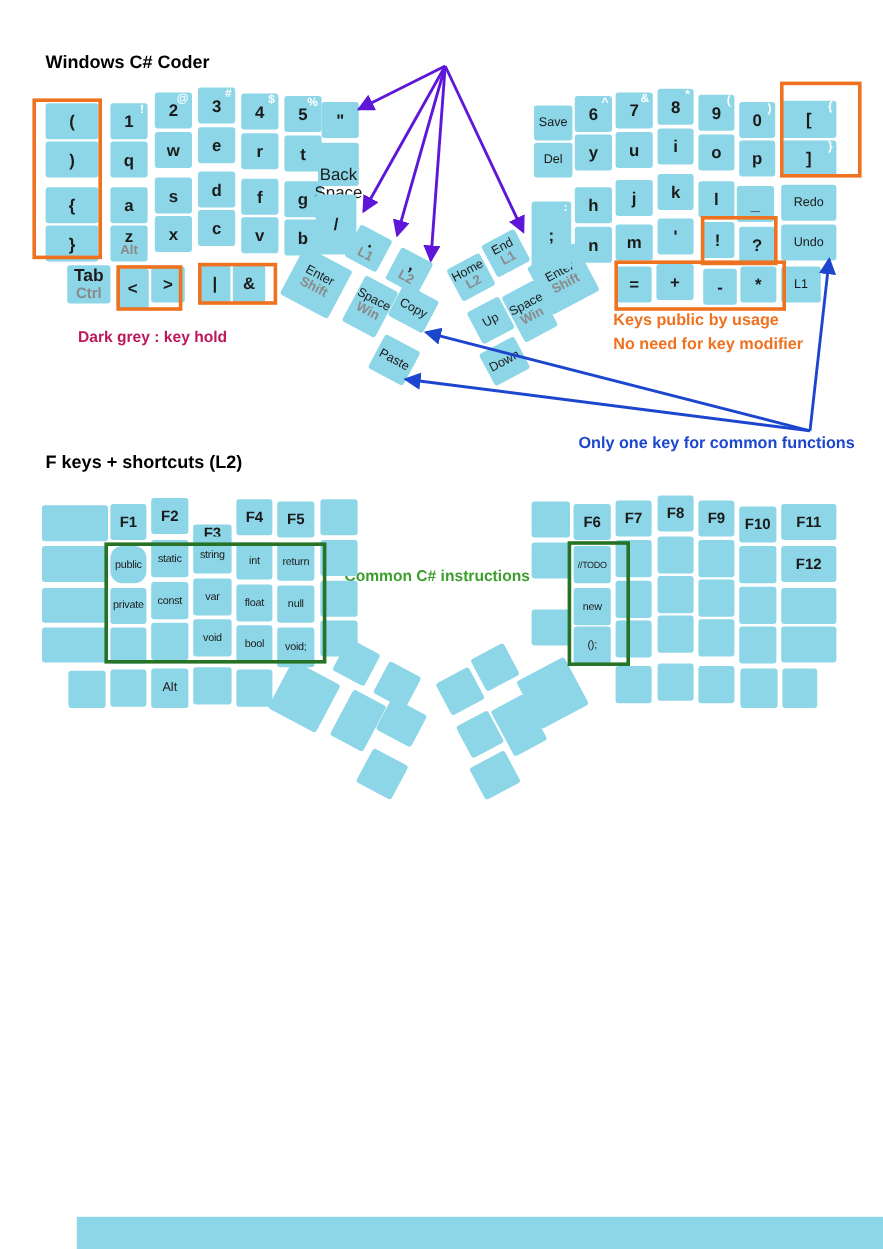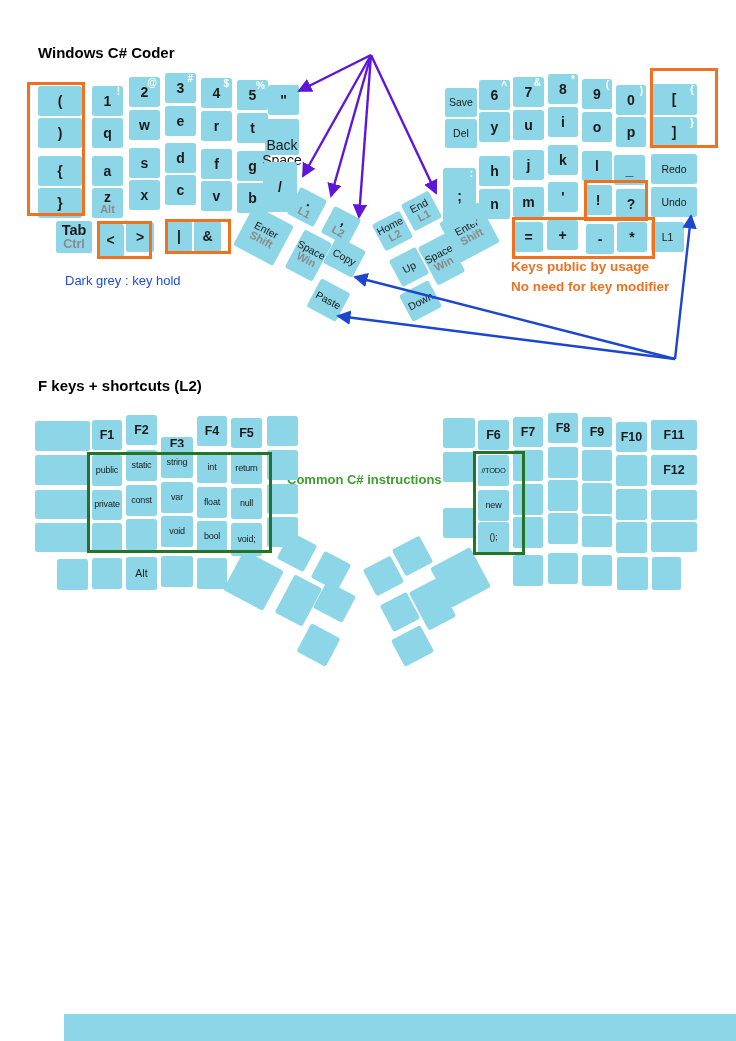--- a/index.html
+++ b/index.html
@@ -24,38 +24,39 @@
   .todo .lab { font-size:7.5px; letter-spacing:-0.3px; }
 
   .rect { position:absolute; border:3px solid #ee7220; box-sizing:border-box; background:transparent; }
 
   #arrows { position:absolute; left:0; top:0; pointer-events:none; }
 
   .t { position:absolute; white-space:nowrap; }
   .title    { left:38px;  top:44px;  font-size:15px; font-weight:700; color:#000; }
   .easy     { left:232px; top:33px;  width:292px; text-align:center; font-size:13.5px;
               font-weight:600; color:#5e17d8; }
-  .darkgrey { left:36px;  top:273px; font-size:13px; font-weight:400; color:#1d4ed8;padding-left:29px; }
+  .darkgrey { left:36px;  top:273px; font-size:13px; font-weight:700; color:#be185d;padding-left:29px; }
   .grouped1 { left:511px; top:259px; font-size:13.5px; font-weight:600; color:#ee7220; }
   .grouped2 { left:511px; top:279px; font-size:13.5px; font-weight:600; color:#ee7220; }
   .onekey   { left:482px; top:361px; font-size:13.5px; font-weight:600; color:#1d46cf; }
   .fntitle  { left:38px;  top:377px; font-size:15px; font-weight:700; color:#000; }
   .commoncs { left:287px; top:472px; font-size:13px; font-weight:600; color:#3c9e2d; }
 
   .footerbar { position:absolute; left:64px; top:1014px; width:672px; height:27px;
                background:#8dd6e7; }
 </style>
 </head>
 <body>
 
 <div id="canvas">
   <div class="t title">Windows C# Coder</div>
   <div class="t darkgrey">Dark grey : key hold</div>
   <div class="t grouped1">Keys public by usage</div>
   <div class="t grouped2">No need for key modifier</div>
+  <div class="t onekey">Only one key for common functions</div>
   <div class="t fntitle">F keys + shortcuts (L2)</div>
   <div class="t commoncs">Common C# instructions</div>
 
   <div class="footerbar"></div>
 
   <div class="key sym" style="left: 38px; top: 86px; width: 44px; height: 30px;">
       <span class="lab">(</span>
     </div>
     <div class="key sym" style="left: 38px; top: 118px; width: 44px; height: 30px;">
       <span class="lab">)</span>
@@ -317,21 +318,21 @@
       <span class="lab">F3</span>
     </div>
     <div class="key fkey" style="left: 197px; top: 416px; width: 30px; height: 30px;">
       <span class="lab">F4</span>
     </div>
     <div class="key fkey" style="left: 231px; top: 418px; width: 31px; height: 30px;">
       <span class="lab">F5</span>
     </div>
     <div class="key" style="left: 267px; top: 416px; width: 31px; height: 30px;"></div>
     <div class="key" style="left: 35px; top: 455px; width: 55px; height: 30px;"></div>
-    <div class="key code" style="left: 92px; top: 455px; width: 30px; height: 31px;">
+    <div class="key code" style="left: 92px; top: 455px; width: 30px; height: 31px; border-radius: 10px;">
       <span class="lab">public</span>
     </div>
     <div class="key code" style="left: 126px; top: 450px; width: 31px; height: 31px;">
       <span class="lab">static</span>
     </div>
     <div class="key code" style="left: 161px; top: 447px; width: 32px; height: 31px;">
       <span class="lab">string</span>
     </div>
     <div class="key code" style="left: 197px; top: 452px; width: 30px; height: 31px;">
       <span class="lab">int</span>

